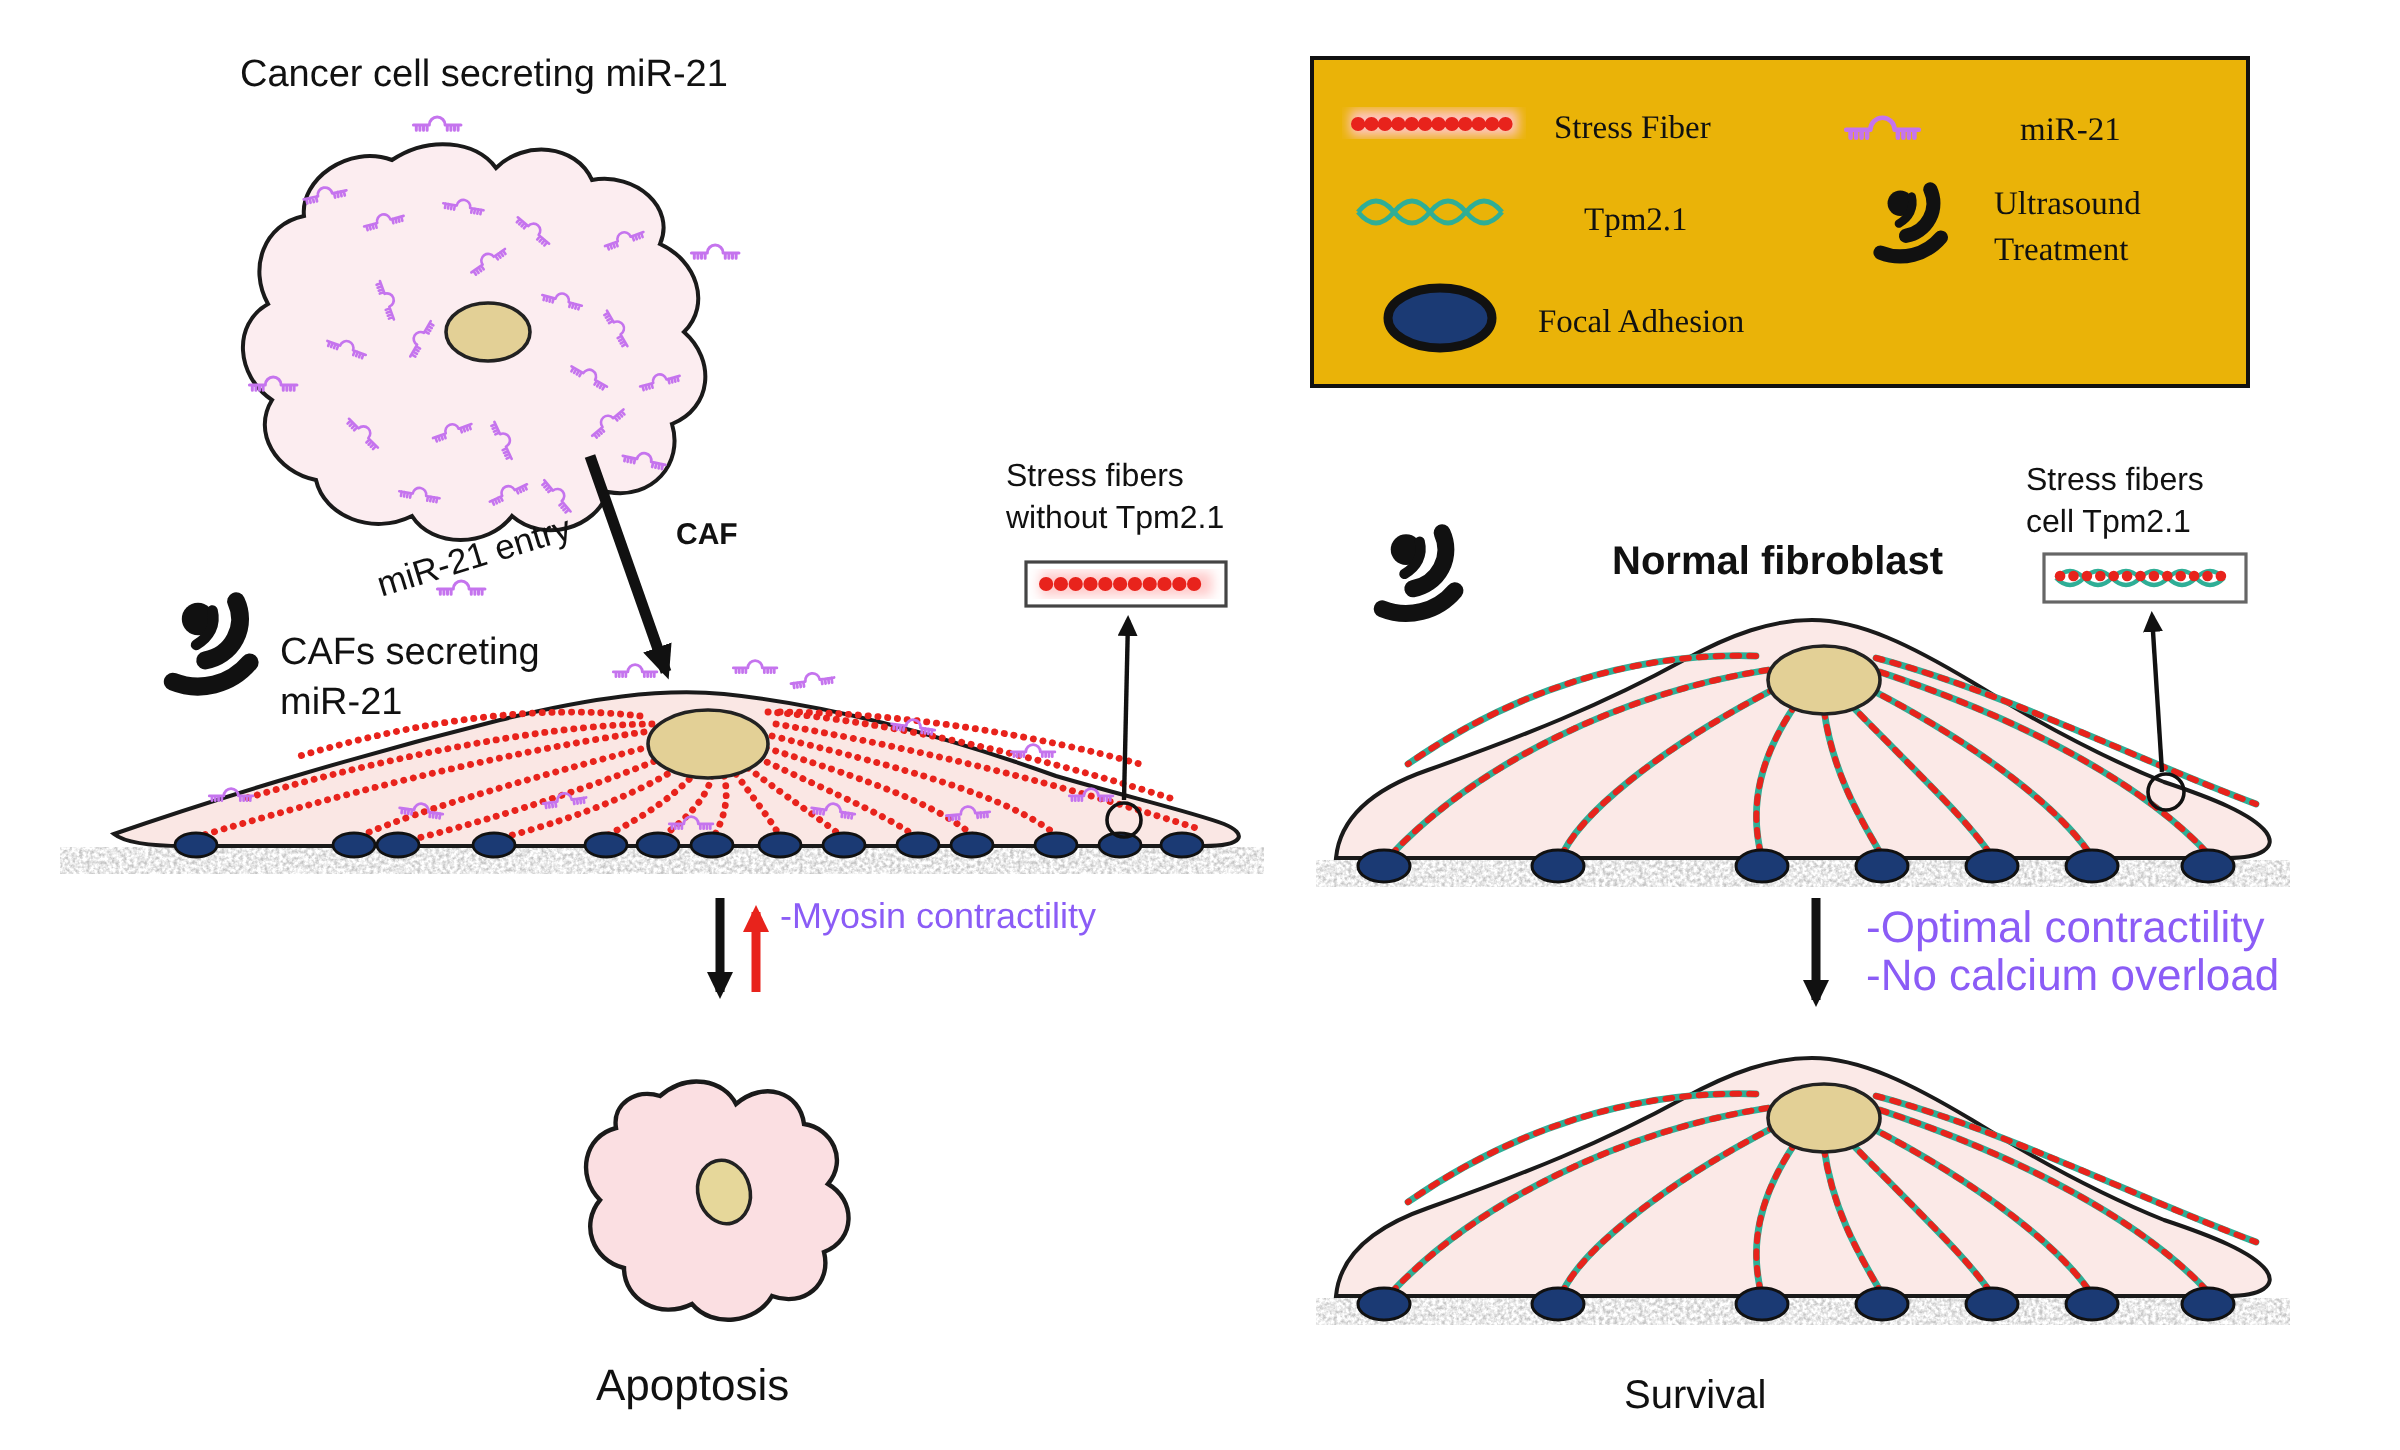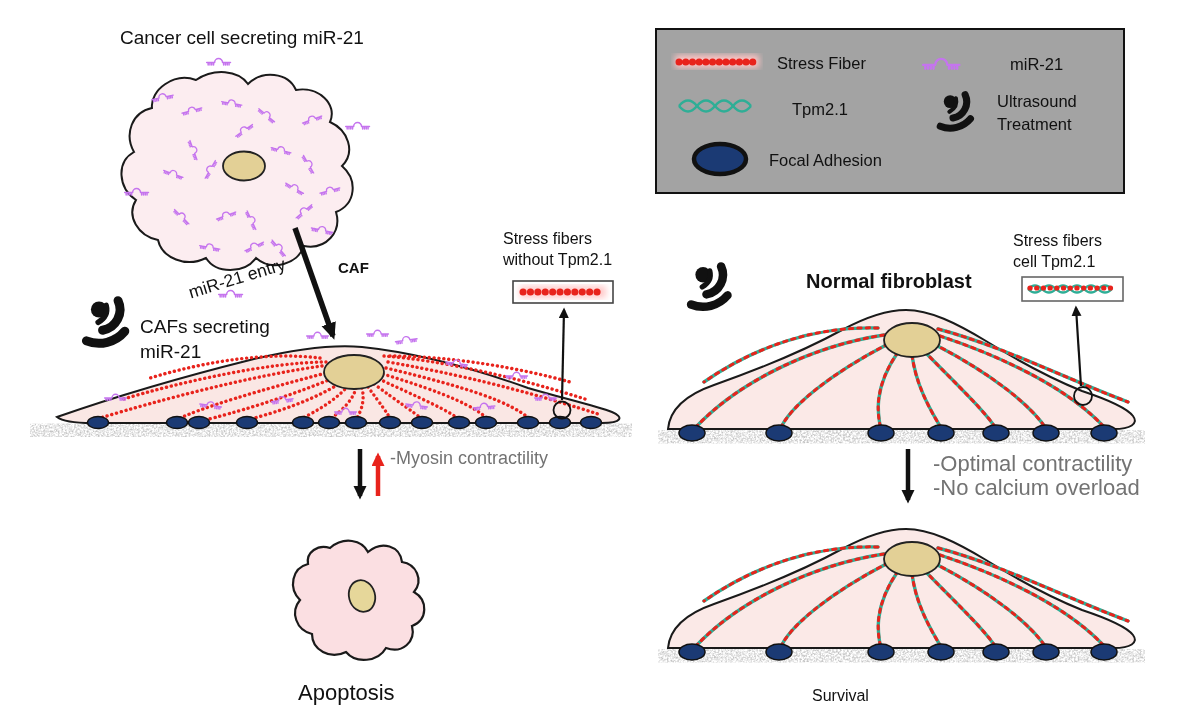--- a/index.html
+++ b/index.html
@@ -1,23 +1,23 @@
 <!DOCTYPE html>
 <html><head>
 <meta charset="utf-8">
 <style>
   html,body{margin:0;padding:0;background:#fff;}
   #fig{position:relative;width:1200px;height:725px;background:#fff;overflow:hidden;
        font-family:"Liberation Sans",sans-serif;color:#111;}
   #art{position:absolute;left:0;top:0;z-index:1;}
   .lbl{position:absolute;z-index:2;white-space:nowrap;}
   .ctr{text-align:left;}
-  .red{color:#737373;}
+  .red{color:#8b5cf6;}
   #legend{position:absolute;left:655px;top:28px;width:466px;height:162px;
-          border:2.5px solid #111;background:#a3a3a3;z-index:2;}
+          border:2.5px solid #111;background:#eab308;z-index:2;font-family:Liberation Serif, serif;}
   #legend .li{position:absolute;}
   #legend .lt{position:absolute;font-size:16.5px;}
 </style>
 </head>
 <body>
 
 <div id="fig">
 
 <svg id="art" width="1200" height="725" viewBox="0 0 1200 725">
   <defs>
@@ -263,21 +263,21 @@
 <div class="lbl ctr" style="left:1013px;top:230px;width:120px;font-size:16px;line-height:21px;">
   <div>Stress fibers</div>
   <div>cell Tpm2.1</div>
 </div>
 
 <div class="lbl red" style="left:933px;top:452px;font-size:22px;line-height:24px;">
   <div>-Optimal contractility</div>
   <div>-No calcium overload</div>
 </div>
 
-<div class="lbl ctr" style="left:812px;top:687px;width:140px;font-size:16px;">Survival</div>
+<div class="lbl ctr" style="left:812px;top:687px;width:140px;font-size:20px;">Survival</div>
 
 <div id="legend">
   <svg class="li" style="left:14px;top:22px;" width="92" height="20">
     <rect x="4" y="3" width="84" height="13" fill="#ffc4c4" filter="url(#blur3)"></rect>
     <path d="M 8 10 H 84" stroke="#e8231c" stroke-width="7" stroke-linecap="round" stroke-dasharray="0.1 6.6" fill="none"></path>
   </svg>
   <span class="lt" style="left:120px;top:24px;">Stress Fiber</span>
 
   <svg class="li" style="left:18px;top:64px;" width="82" height="24">
     <path d="M 4 12 q 9 -11 18 0 t 18 0 t 18 0 t 18 0" fill="none" stroke="#2fae96" stroke-width="2.4"></path>

